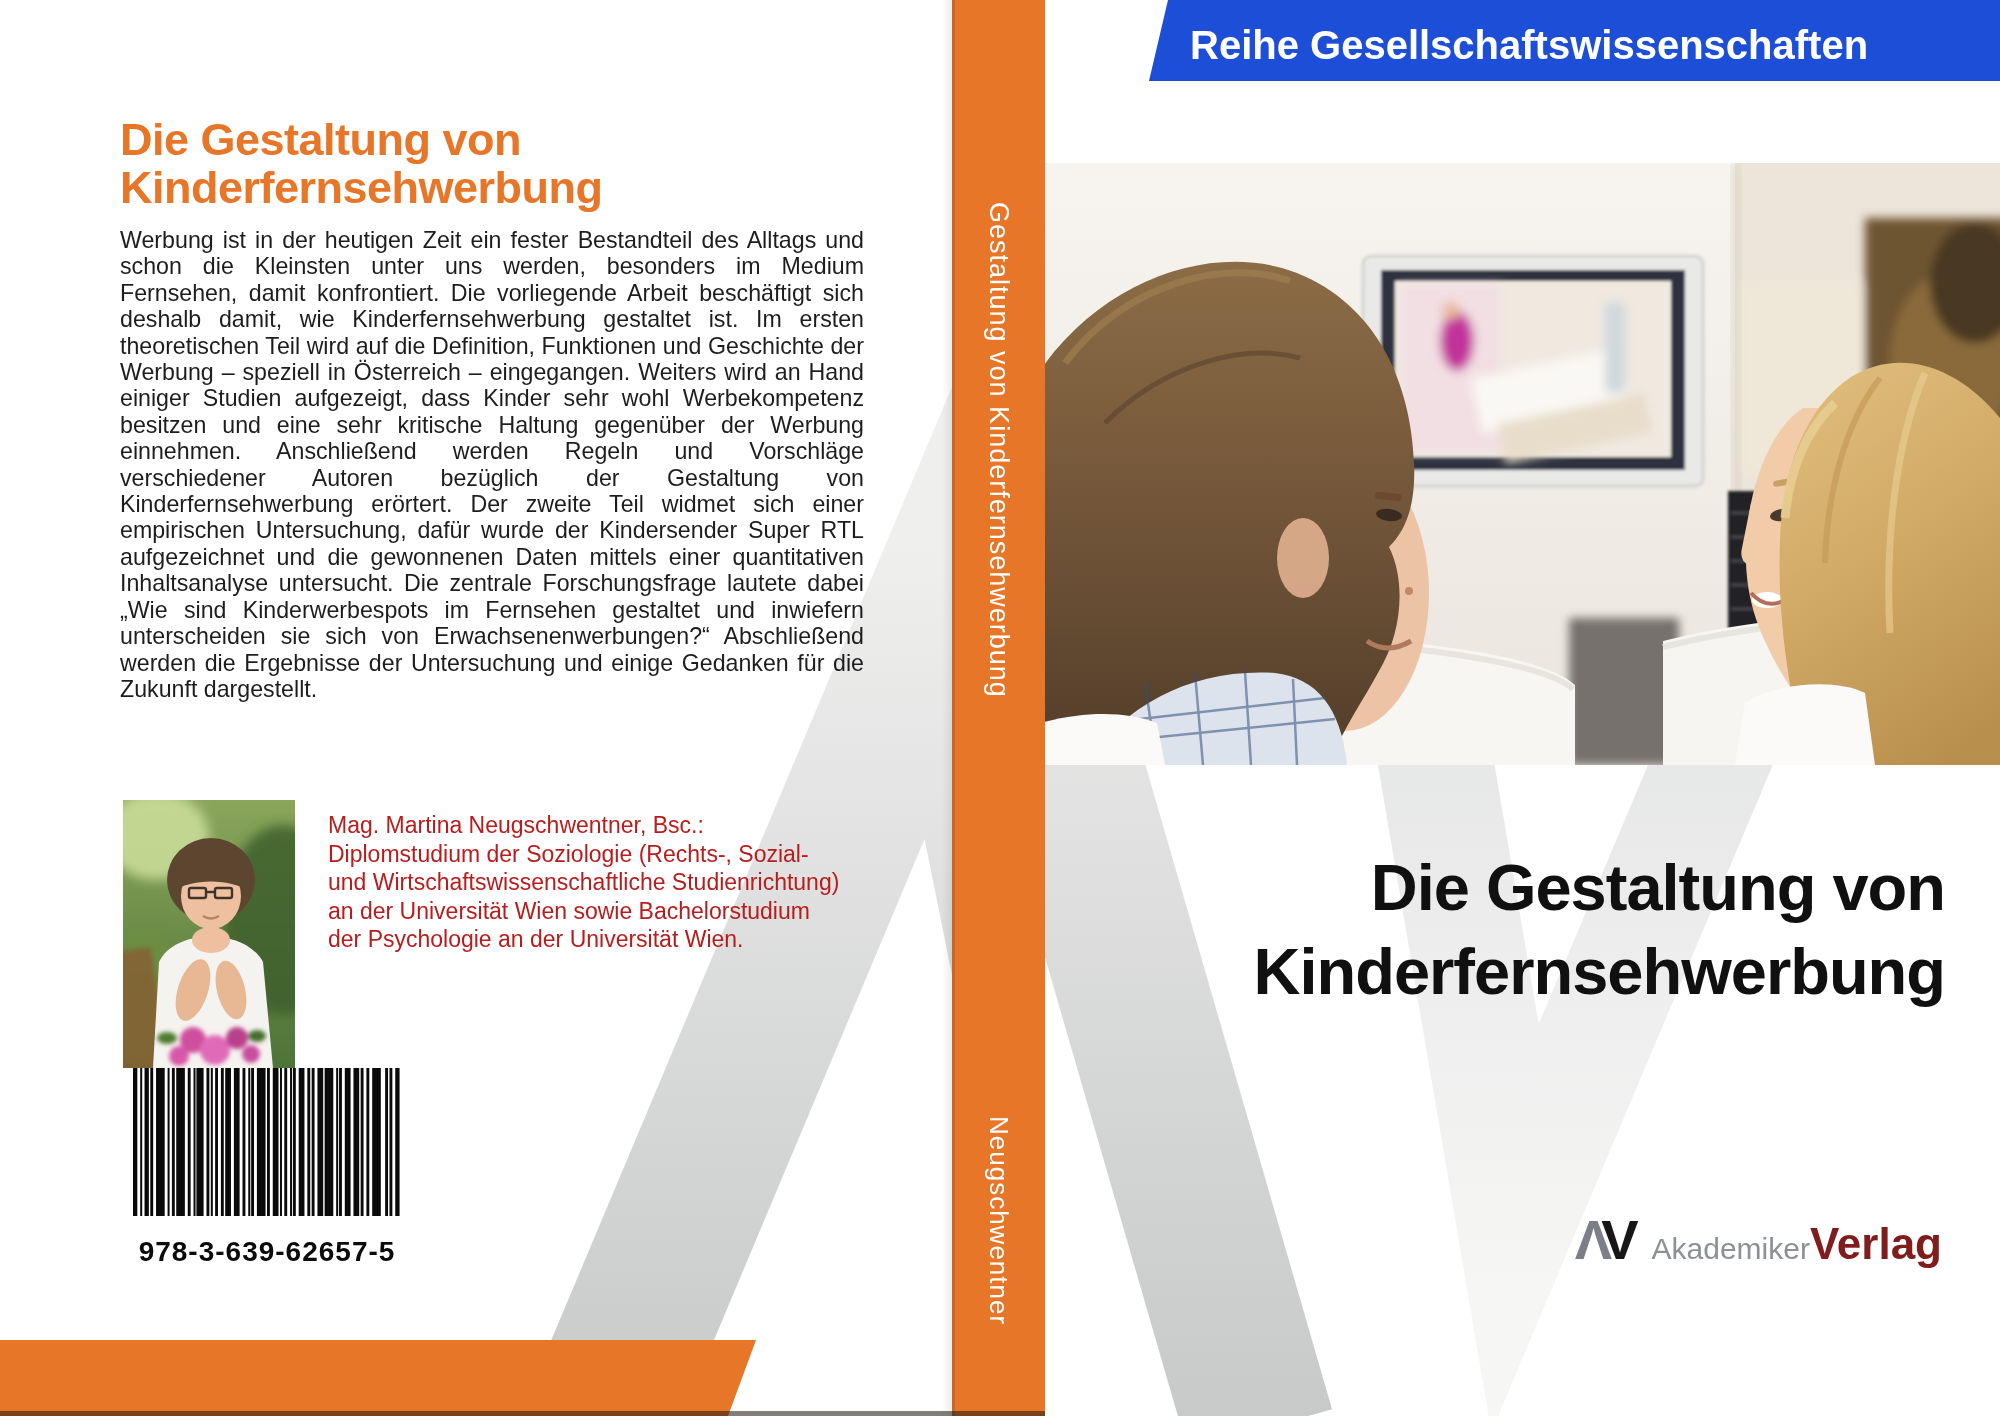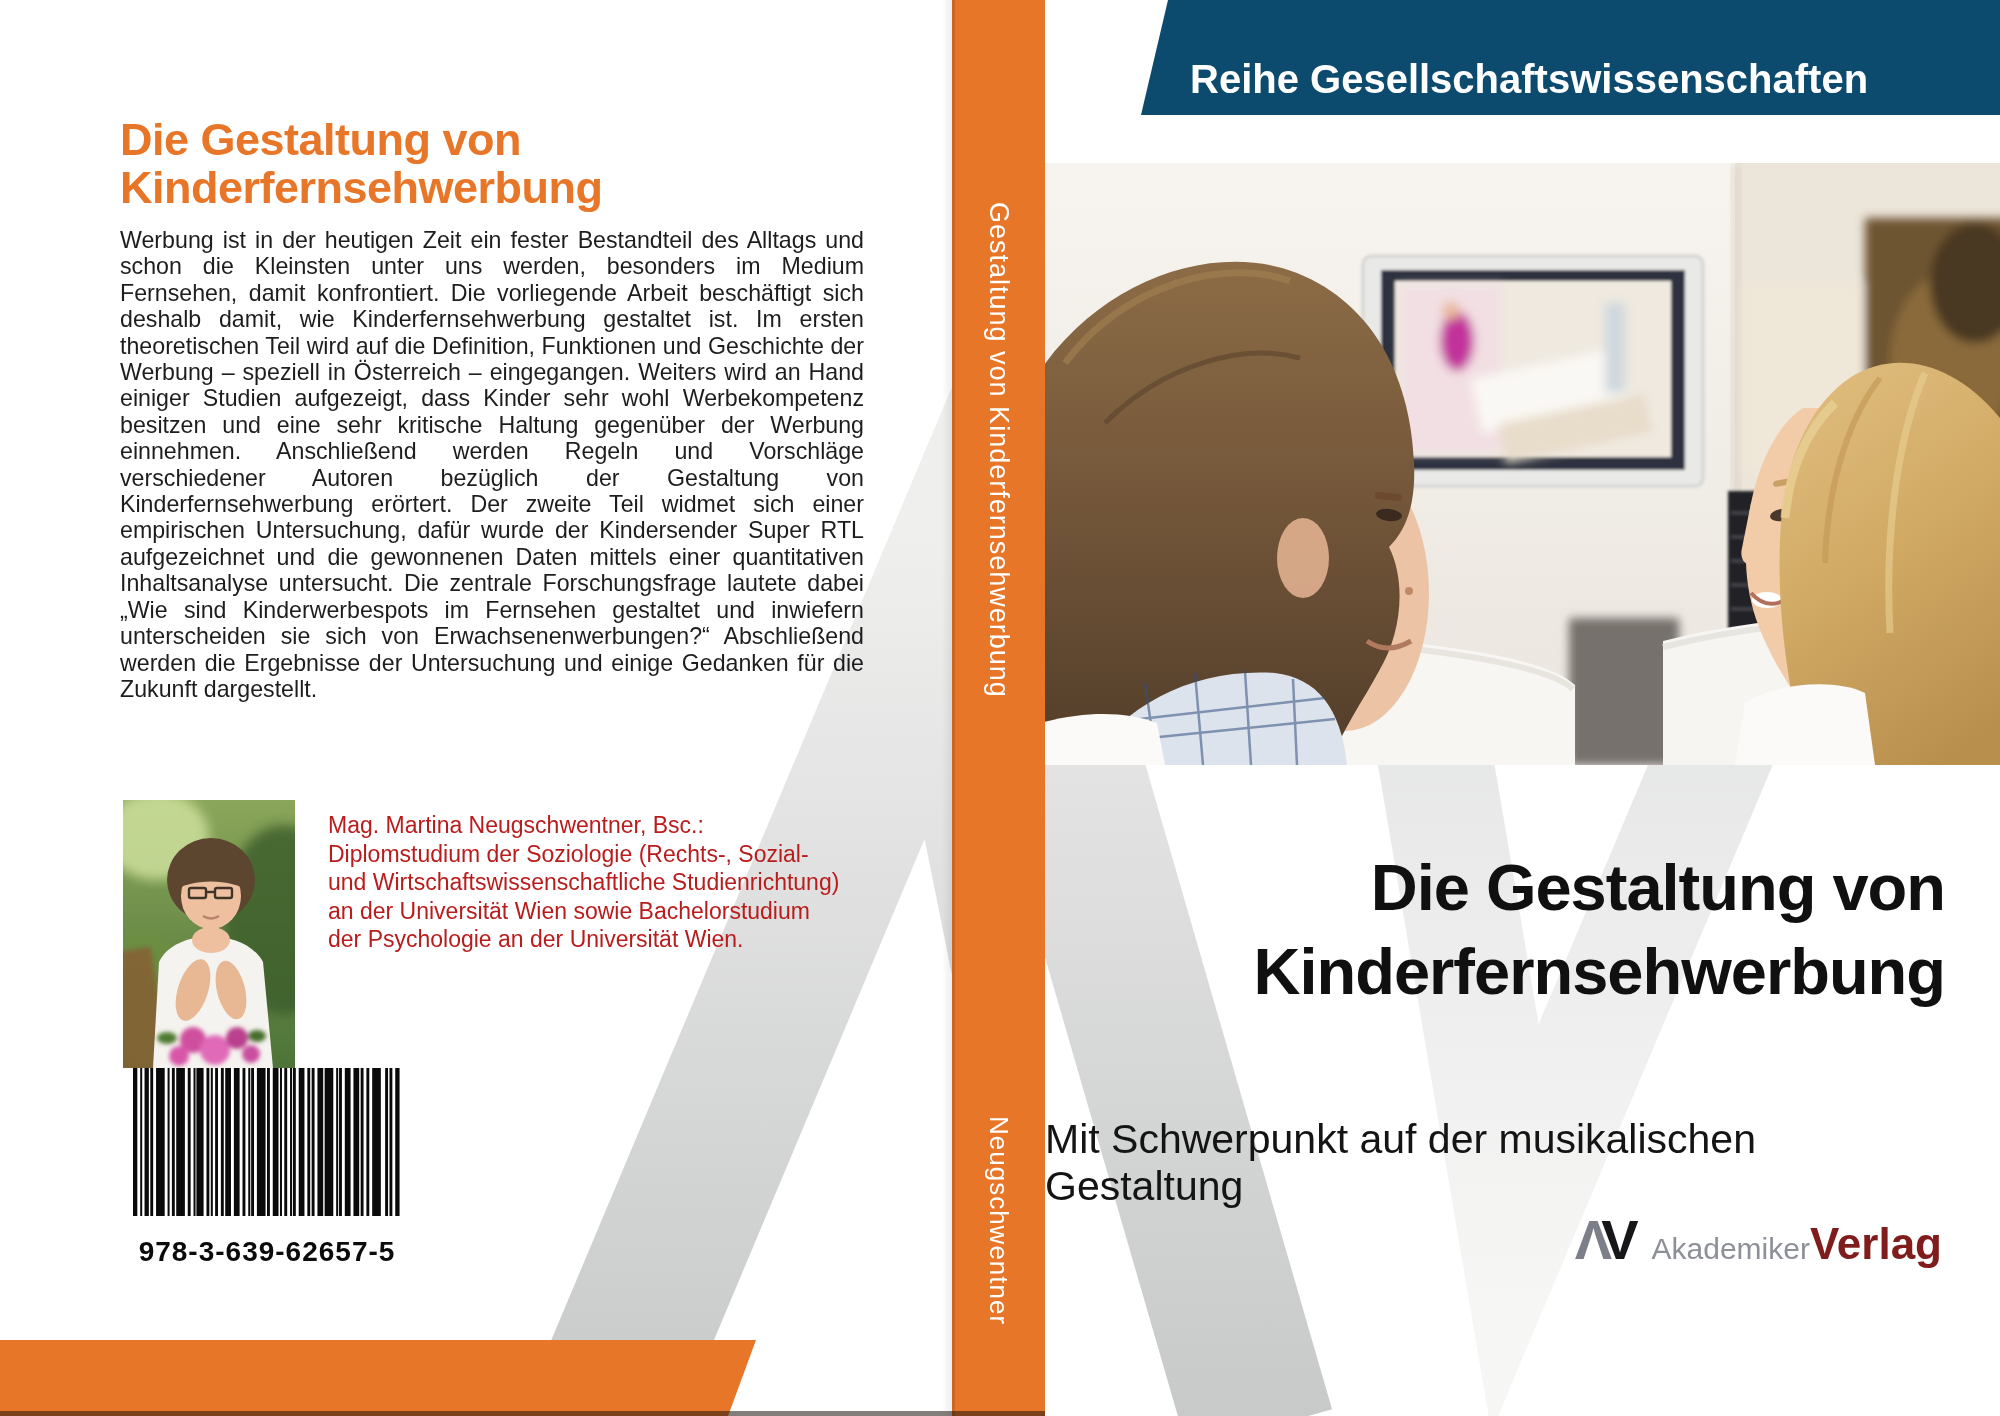--- a/index.html
+++ b/index.html
@@ -23,21 +23,21 @@
   
   .spine{left:952px;top:0;width:93px;height:1416px;background:#E87628;}
   .spine::before{content:"";position:absolute;left:0;top:0;width:3px;height:100%;
         background:rgba(0,0,0,.12);}
   .spine-text{position:absolute;left:50%;transform:translateX(-50%);
         writing-mode:vertical-rl;color:#fff;font-size:27px;letter-spacing:1px;white-space:nowrap;}
   .spine-title{top:202px;}
   .spine-author{top:1116px;font-size:26px;}
   
   .front-cover{left:1045px;top:0;width:955px;height:1416px;background:#fff;overflow:hidden;}
-  .banner{left:0;top:0;width:955px;height:115px;background:#0c4a6e;
+  .banner{left:0;top:0;width:955px;height:81px;background:#1d4ed8;
         clip-path:polygon(123px 0,955px 0,955px 115px,96px 115px);
         display:flex;align-items:flex-end;}
   .banner-label{margin:0 0 13px 145px;color:#fff;font-size:40px;font-weight:bold;letter-spacing:0;}
   .cover-photo{left:0;top:163px;width:955px;height:602px;overflow:hidden;}
   .cover-author{right:57px;top:806px;font-size:33px;color:#1b1b1b;}
   .cover-title{right:55px;top:846px;font-size:65px;font-weight:bold;line-height:84px;
         text-align:right;color:#101010;letter-spacing:-1px;}
   .cover-subtitle{right:55px;top:1116px;font-size:41px;color:#141414;}
   .publisher{right:58px;top:1207px;display:flex;align-items:baseline;text-align:right;}
   .pub-mark{font-weight:bold;font-size:56px;letter-spacing:-11px;padding-right:24px;}
@@ -302,21 +302,20 @@
     <div class="abs banner">
       <div class="banner-label">Reihe Gesellschaftswissenschaften</div>
     </div>
 
 
     <div class="abs cover-title">
       <div>Die Gestaltung von</div>
       <div>Kinderfernsehwerbung</div>
     </div>
 
-    <div class="abs cover-subtitle">Mit Schwerpunkt auf der musikalischen Gestaltung</div>
 
     <div class="abs publisher">
       <div class="pub-mark"><span class="m-a">Λ</span><span class="m-v">V</span></div>
       <div><span class="pub-gray">Akademiker</span><span class="pub-black">Verlag</span></div>
     </div>
   </div>
 
   <div class="abs bottom-edge"></div>
 </div>
 

